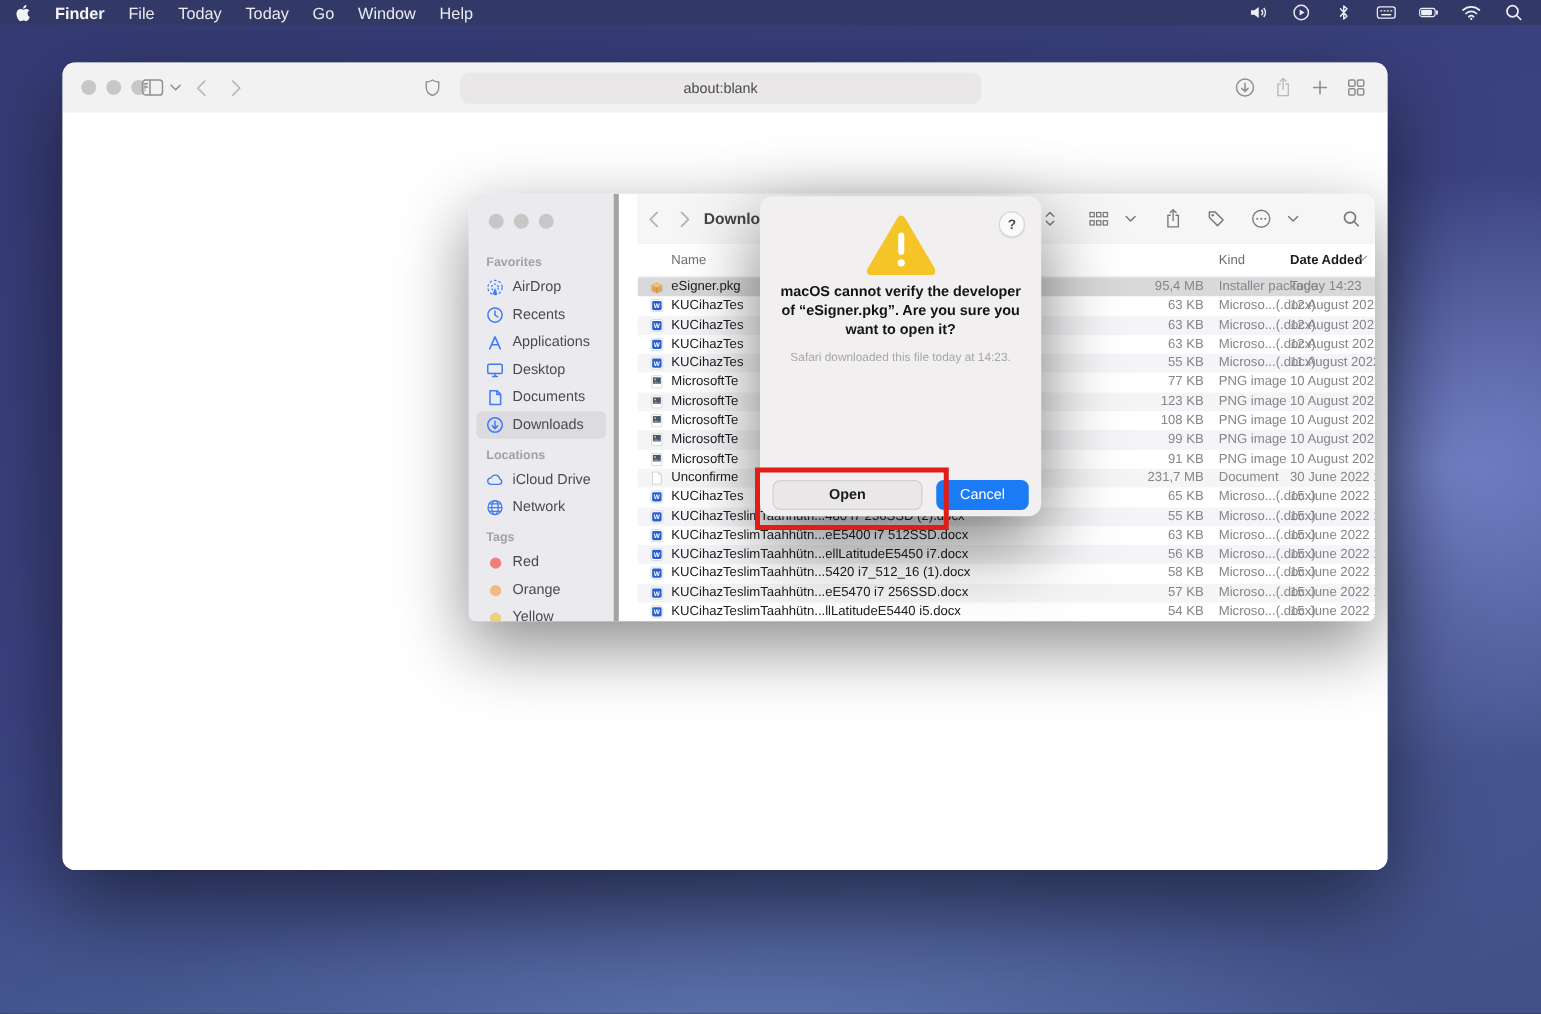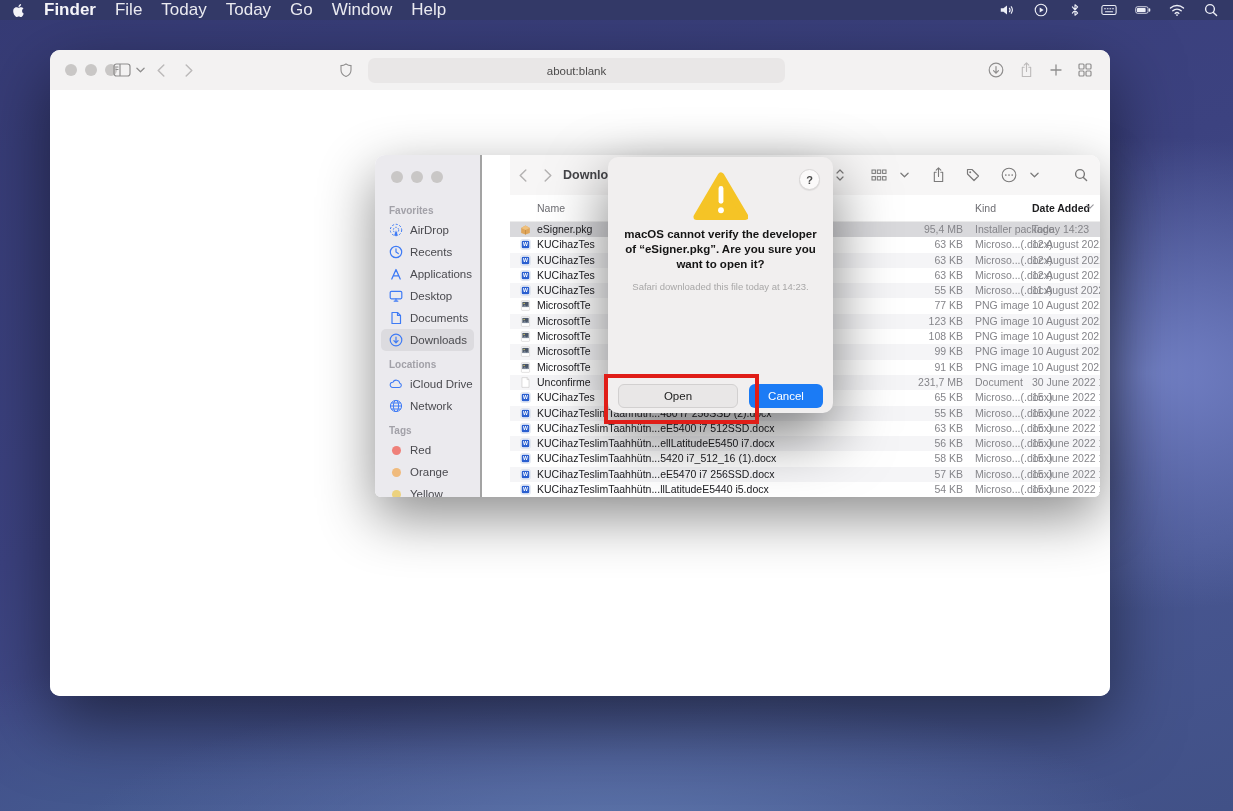--- a/index.html
+++ b/index.html
@@ -5,21 +5,21 @@
   html,body{margin:0;padding:0;background:#222;}
   .screen{position:relative;width:1233px;height:811px;overflow:hidden;
     font-family:"Liberation Sans","DejaVu Sans",sans-serif;
     background:
       radial-gradient(900px 260px at 50% 104%, #5d76ab 0%, rgba(93,118,171,0) 60%),
       radial-gradient(520px 210px at 10% 101%, #44598f 0%, rgba(68,89,143,0) 70%),
       radial-gradient(760px 430px at 93% 46%, #7280c5 0%, rgba(114,128,197,0) 55%),
       linear-gradient(160deg,#363b75 0%,#3c4280 45%,#475590 78%,#415187 100%);}
   
   .menubar{position:absolute;left:0;top:0;width:100%;height:20px;background:#333967;
-    display:flex;align-items:center;color:#f4f4f8;font-size:17px;z-index:60;}
+    display:flex;align-items:center;color:#f4f4f8;font-size:13px;z-index:60;}
   .mb-left{display:flex;align-items:center;gap:19px;padding-left:12px;}
   .mb-apple svg{width:13px;height:13px;display:block;}
   .mb-app{font-weight:bold;}
   .mb-item{opacity:.95;}
   .mb-right{margin-left:auto;display:flex;align-items:center;gap:18px;padding-right:14px;}
   .status-icon{display:inline-flex;width:16px;height:14px;align-items:center;color:#eceef6;}
   .status-icon svg{width:100%;height:100%;}
   
   .safari{position:absolute;left:50px;top:50px;width:1060px;height:646px;border-radius:10px;
     background:#fff;box-shadow:0 25px 70px rgba(0,0,0,.5);overflow:hidden;z-index:1;}
@@ -37,22 +37,22 @@
   .sf-tab{flex:1;display:flex;align-items:center;justify-content:center;gap:6px;
     font-size:10.5px;color:#8a8888;overflow:hidden;white-space:nowrap;}
   .sf-tab.inactive{background:#d6d5d5;border-right:1px solid #c4c2c2;color:#7f7e7e;}
   .sf-tab.active{background:#efeeee;color:#979696;}
   .sf-tab svg{width:11px;height:12px;flex:none;}
   .sf-content{height:680px;background:#fff;}
   
   .finder{position:absolute;left:375px;top:155px;width:725px;height:342px;
     border-radius:10px 10px 6px 6px;overflow:hidden;background:#fff;
     box-shadow:0 20px 55px rgba(0,0,0,.45);z-index:5;}
-  .fd-sidebar{position:absolute;left:0;top:0;bottom:0;width:107px;background:#ebeaee;
-    border-right:2px solid #a3a3a3;padding-top:6px;box-sizing:border-box;}
+  .fd-sidebar{position:absolute;left:0;top:0;bottom:0;width:120px;background:#ebeaee;
+    border-right:4px solid #a3a3a3;padding-top:6px;box-sizing:border-box;}
   .fd-sidebar .lights{left:16px;top:16px;}
   .side-scroll{margin-top:36px;}
   .side-title{font-size:10px;font-weight:bold;color:#a2a1a8;padding:8px 0 3px 14px;}
   .side-item{display:flex;align-items:center;gap:7px;height:22px;margin:0 6px;padding-left:8px;
     border-radius:5px;font-size:11.5px;color:#4a4a4f;white-space:nowrap;overflow:hidden;}
   .side-item.selected{background:#dcdbdf;}
   .side-ico{width:14px;height:14px;flex:none;color:#3f7bf5;display:inline-flex;}
   .side-ico svg{width:100%;height:100%;}
   .side-dot{width:9px;height:9px;border-radius:50%;margin:0 2.5px;}
   .fd-toolbar{position:absolute;left:135px;right:0;top:0;height:40px;background:#f7f6f6;
@@ -86,21 +86,21 @@
     text-align:center;box-sizing:border-box;}
   .dg-help{position:absolute;right:13px;top:12px;width:19px;height:19px;border-radius:50%;
     background:#fbfafa;border:1px solid #d8d6d6;box-shadow:0 1px 1px rgba(0,0,0,.08);
     font-size:11px;font-weight:bold;color:#4a4a4a;display:flex;align-items:center;justify-content:center;}
   .dg-icon{margin:15px auto 0;width:56px;height:48px;}
   .dg-title{margin:7px 16px 0;font-size:11.5px;font-weight:bold;color:#141414;line-height:1.3;}
   .dg-body{margin:8px 13px 0;font-size:9.5px;color:#363636;line-height:1.34;}
   .dg-note{margin:9px 20px 0;font-size:9.5px;color:#a8a7a7;line-height:1.3;}
   .dg-btn{position:absolute;top:227px;height:24px;border-radius:6px;font-size:11.5px;
     display:flex;align-items:center;justify-content:center;box-sizing:border-box;}
-  .dg-open{left:10px;width:120px;background:#e9e7e7;border:1px solid #d2d0d0;color:#1b1b1b;}
+  .dg-open{left:10px;width:120px;background:#e9e7e7;border:1px solid #d2d0d0;color:#1b1b1b;font-weight:bold;}
   .dg-cancel{left:141px;width:74px;background:#1b7bf5;color:#fff;}
   
   .redbox{position:absolute;left:604px;top:374px;width:147px;height:42px;
     border:4px solid #e01d17;z-index:30;}
 </style>
 </head>
 <body>
 
 <div class="screen">
 

